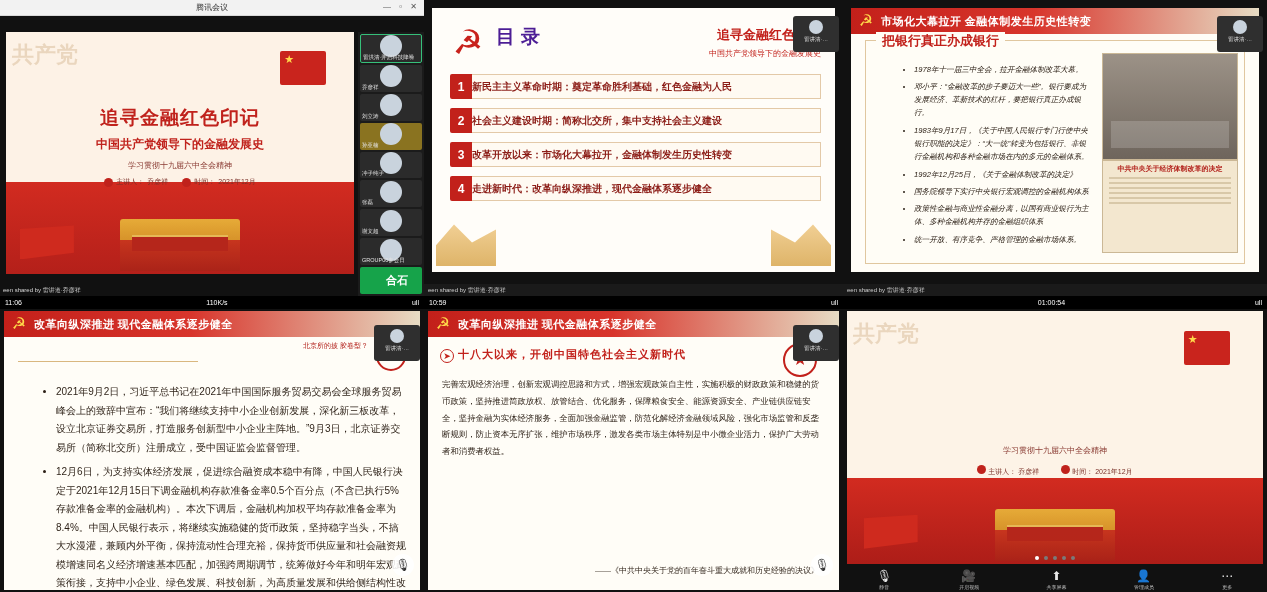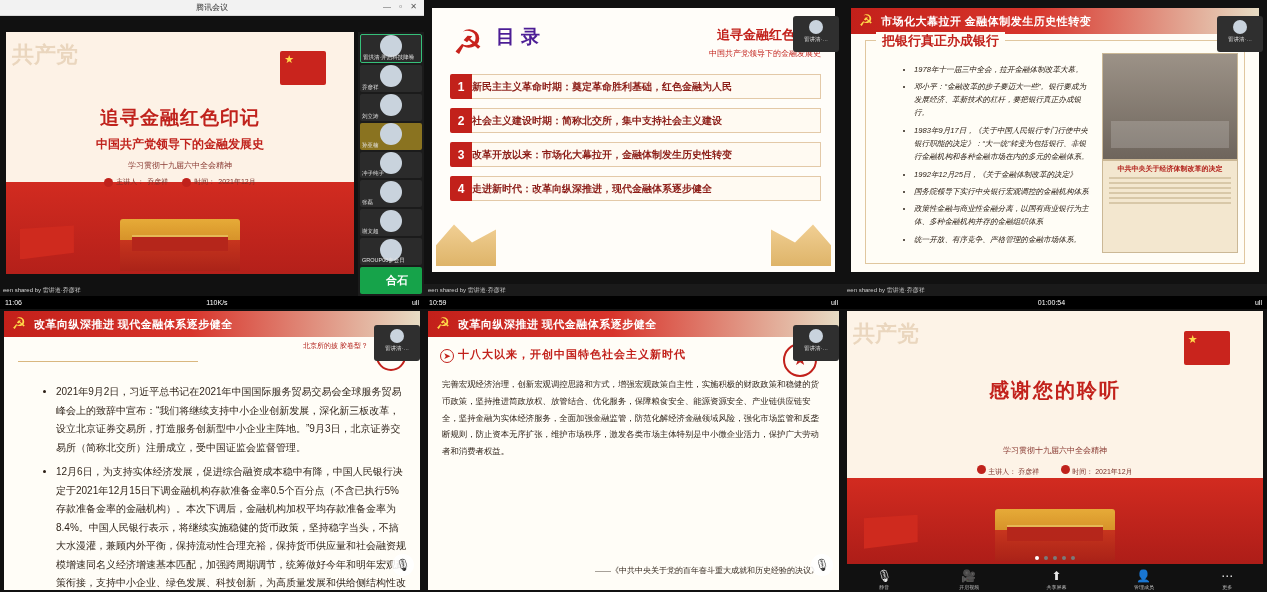--- a/index.html
+++ b/index.html
@@ -480,21 +480,20 @@
         <span></span>
         <span>01:00:54</span>
         <span>ull</span>
       </div>
       <div class="meeting-body" style="top:13px;">
         <div class="stage s6" style="left:4px; top:2px; right:4px; bottom:28px;">
           <div class="s6-top"></div>
           <div class="s6-bot"></div>
           <div class="watermark-txt">共产党</div>
           <div class="emblem"></div>
-          <div class="s6-t1">感谢您的聆听</div>
           <div class="s6-t3">学习贯彻十九届六中全会精神</div>
           <div class="s6-meta">
             <span>
               <span class="dot-badge"></span>
               <span>主讲人：</span>
               <span>乔彦祥</span>
             </span>
             <span>
               <span class="dot-badge"></span>
               <span>时间：</span>

